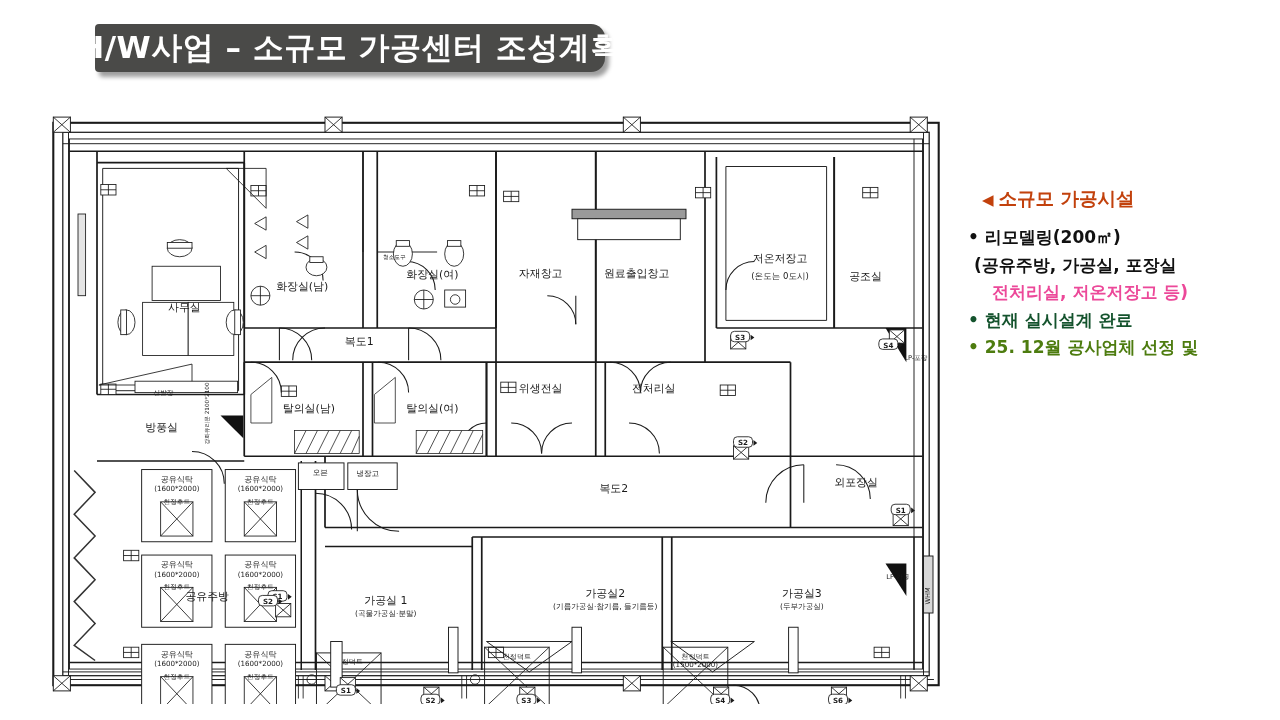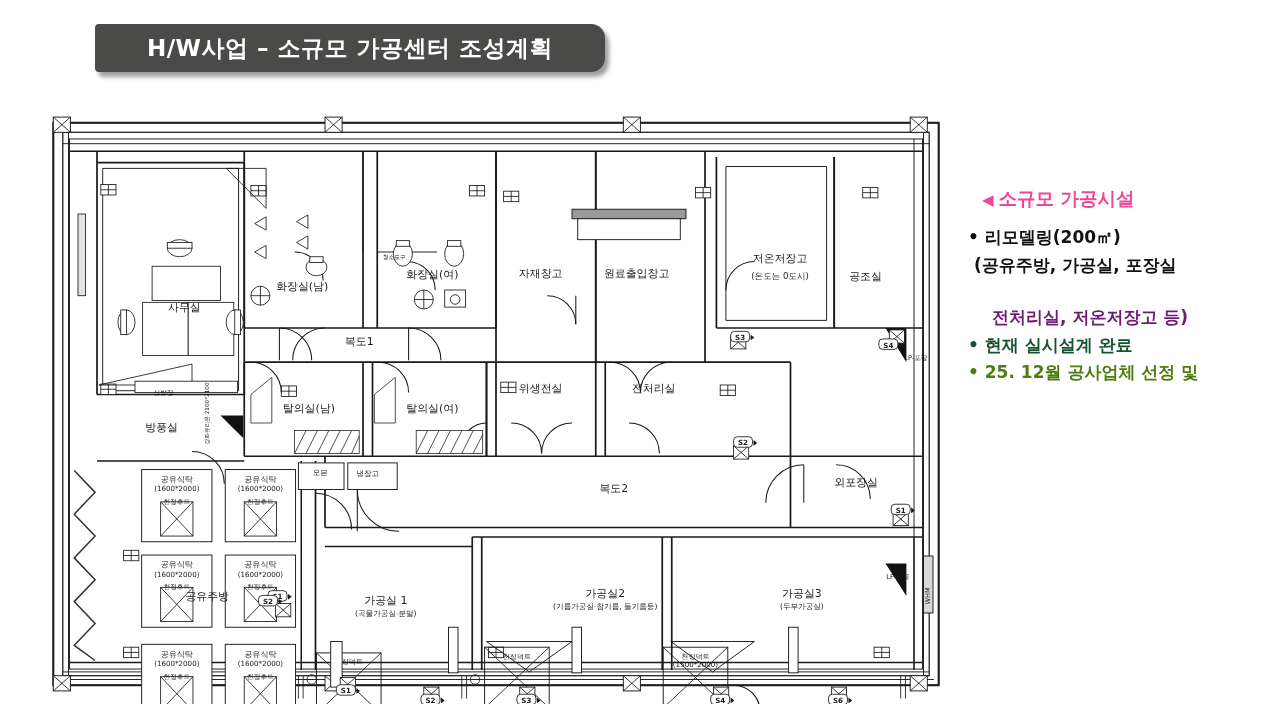--- a/index.html
+++ b/index.html
@@ -9,27 +9,27 @@
     position:relative;
   }
   
   #title-banner{
     position:absolute;left:95px;top:24px;width:510px;height:48px;
     background:#4a4a48;border-radius:4px 14px 14px 4px;
     box-shadow:4px 5px 4px rgba(0,0,0,.38);
     display:flex;align-items:center;justify-content:center;
   }
   #title-banner .t{
-    color:#ffffff;font-size:23px;font-weight:bold;letter-spacing:.5px;
+    color:#ffffff;font-size:31px;font-weight:bold;letter-spacing:.5px;
     white-space:nowrap;
   }
   
   #annot{position:absolute;left:968px;top:186px;width:300px;}
   #annot .hd{
-    color:#ec4899;font-size:18.5px;font-weight:bold;white-space:nowrap;
+    color:#c2410c;font-size:18.5px;font-weight:bold;white-space:nowrap;
     margin-left:14px;margin-bottom:13px;
   }
   #annot .hd .tri{font-size:15px;margin-right:5px;}
   #annot .ln{
     font-size:17px;font-weight:bold;color:#111;white-space:nowrap;
     line-height:1.62;
   }
   #annot .ln.red{color:#e01b10;}
   #annot .ln.i1{margin-left:6px;}
   #annot .ln.i2{margin-left:24px;}
@@ -45,21 +45,21 @@
   <div class="t">H/W사업 – 소규모 가공센터 조성계획</div>
 </div>
 
 <div id="annot">
   <div class="hd">
     <span class="tri">◀</span><span>소규모 가공시설</span>
   </div>
   <div id="annot-lines">
       <div class="ln i0" style="color: rgb(17, 17, 17);">• 리모델링(200㎡)</div>
       <div class="ln i1" style="color: rgb(17, 17, 17);">(공유주방, 가공실, 포장실</div>
-      <div class="ln i2" style="color: #701a75; margin-top: 25px;">전처리실, 저온저장고 등)</div>
+      <div class="ln i2" style="color: #ec4899;">전처리실, 저온저장고 등)</div>
       <div class="ln red i0" style="color: #14532d;">• 현재 실시설계 완료</div>
       <div class="ln red i0" style="color: #4d7c0f;">• 25. 12월 공사업체 선정 및</div>
     </div>
 </div>
 
 <div id="plan">
 <svg viewBox="0 0 960 620" width="912" height="600" xmlns="http://www.w3.org/2000/svg">
   <defs>
     <pattern id="wallhatch" width="6" height="6" patternUnits="userSpaceOnUse">
       <rect width="6" height="6" fill="#b9b9b9"></rect>

